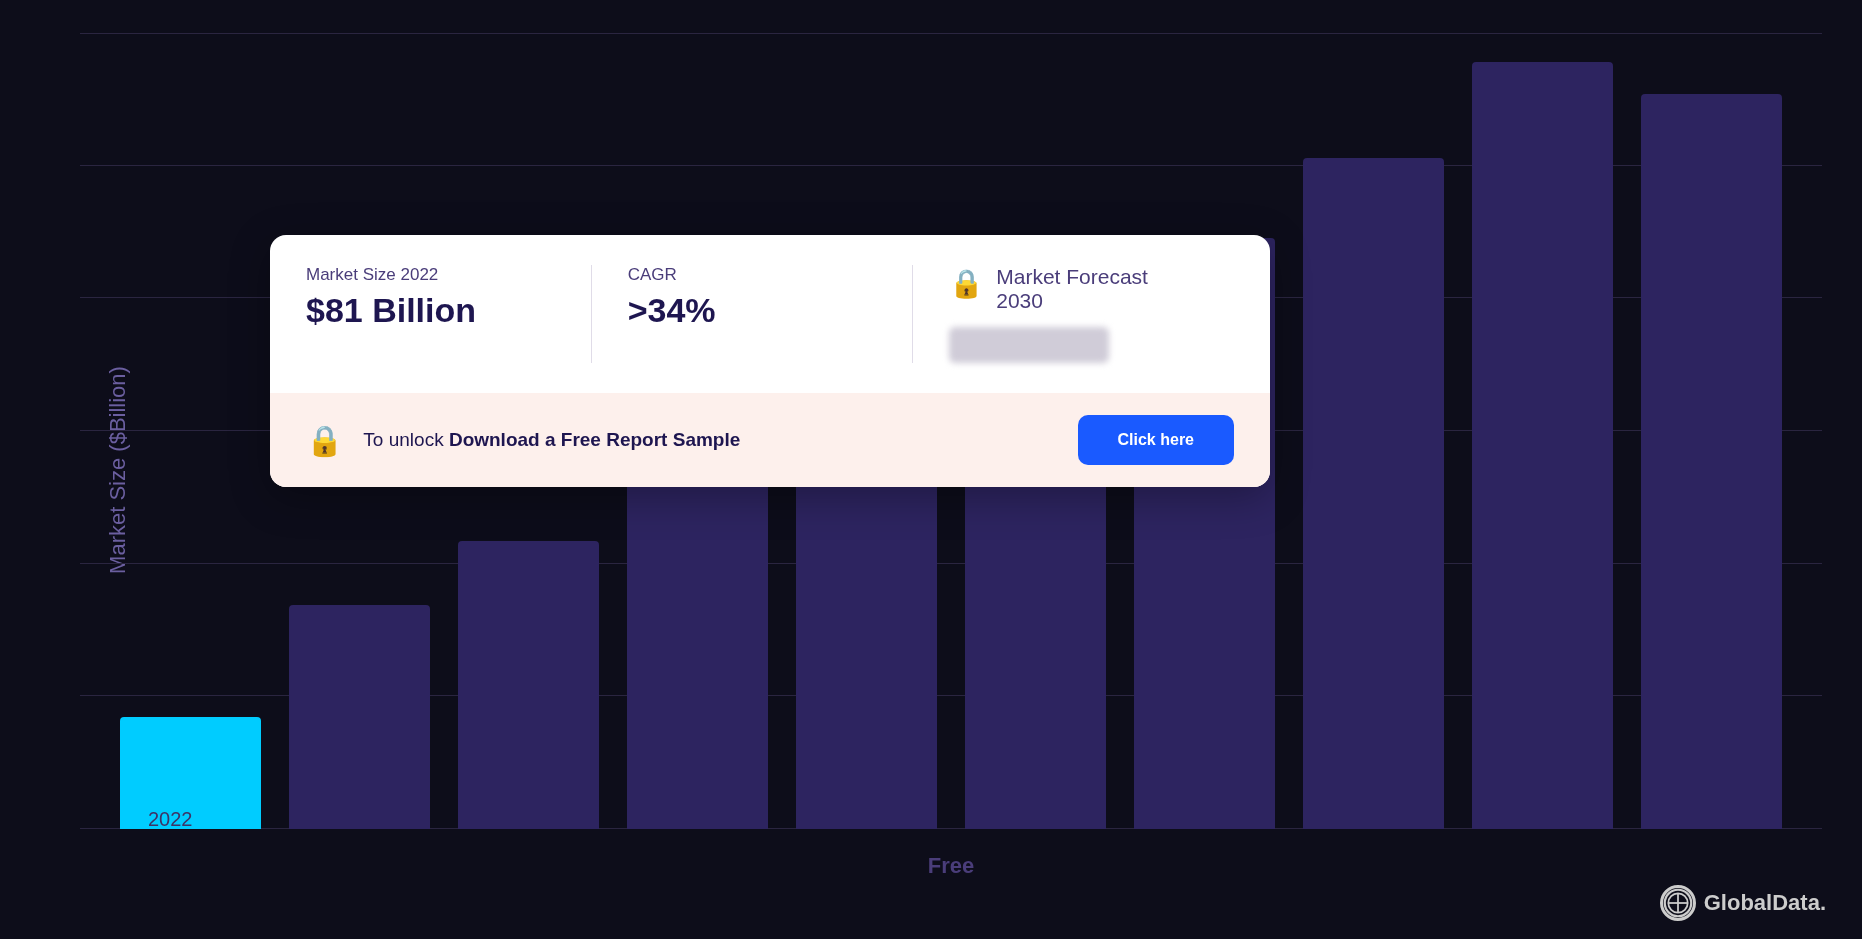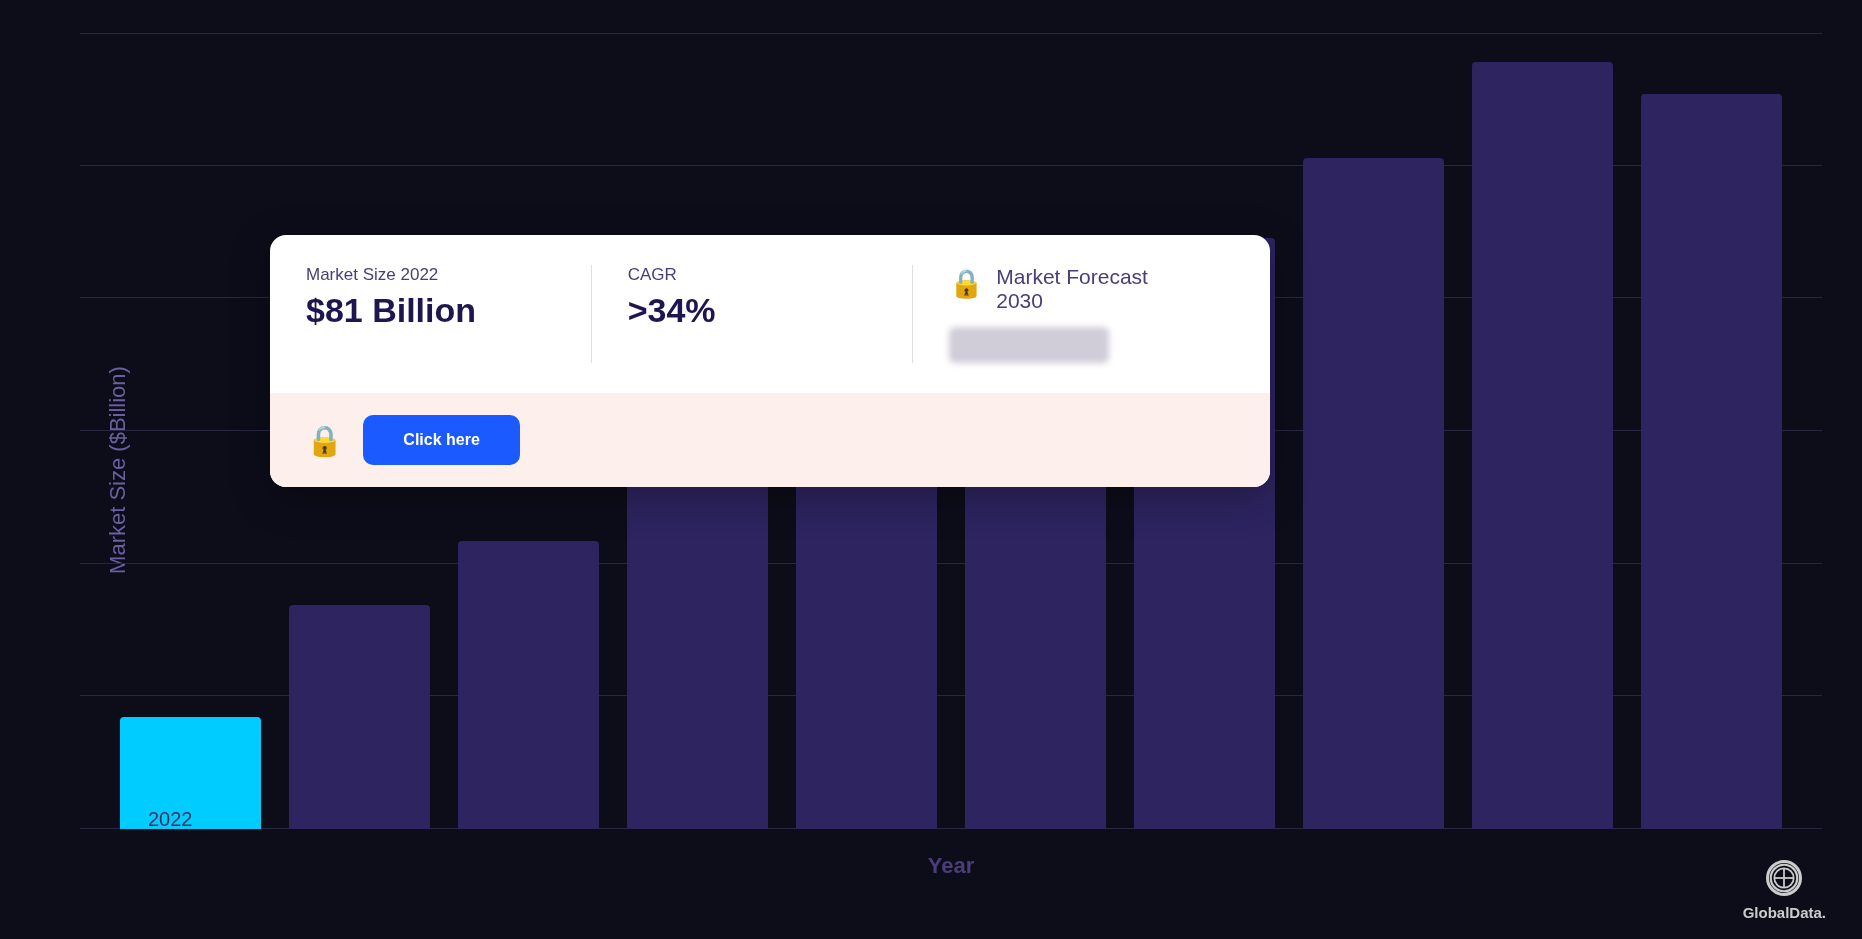--- a/index.html
+++ b/index.html
@@ -212,23 +212,22 @@
 
     
     .globaldata-logo {
       position: absolute;
       bottom: 18px;
       right: 36px;
       display: flex;
       align-items: center;
       gap: 8px;
       color: #cccccc;
-      font-size: 15px;
+      font-size: 22px;
       font-weight: 600;
-      flex-direction: column;
     }
 
     .globaldata-logo-icon {
       width: 36px;
       height: 36px;
       border: 3px solid #cccccc;
       border-radius: 50%;
       position: relative;
       display: inline-flex;
       align-items: center;
@@ -297,21 +296,21 @@
     <div class="bar-wrapper">
       <div class="bar purple" style="height: 92%;"></div>
     </div>
   </div>
 
   <div class="year-label" style="left: 148px;">
     <span>2022</span>
   </div>
 
   <div class="x-axis">
-    <span class="x-axis-label">Year</span>
+    <span class="x-axis-label">Free</span>
   </div>
 
   <div class="overlay-card">
     <div class="card-top">
 
       <div class="card-section bordered">
         <div class="card-section-label">Market Size 2022</div>
         <div class="card-section-value">$81 Billion</div>
       </div>
 
@@ -324,20 +323,23 @@
         <div class="card-section-forecast">
           <span class="lock-icon-orange">🔒</span>
           <div class="card-section-label" style="font-size:21px;">Market Forecast 2030</div>
         </div>
         <div class="blurred-value"></div>
       </div>
     </div>
 
     <div class="card-bottom">
       <span class="cta-lock-icon">🔒</span>
+      <span class="cta-text">
+        <span>To unlock </span><strong>Download a Free Report Sample</strong>
+      </span>
       <button class="cta-button">Click here</button>
     </div>
   </div>
 
   <div class="globaldata-logo">
     <div class="globaldata-logo-icon">
       <svg width="34" height="34" viewBox="0 0 34 34" fill="none">
         <circle cx="17" cy="17" r="15" stroke="#cccccc" stroke-width="2.5" fill="none"></circle>
         <path d="M17 6 C11 6 6 11 6 17 C6 23 11 28 17 28" stroke="#cccccc" stroke-width="2" fill="none"></path>
         <path d="M17 6 C23 6 28 11 28 17 C28 23 23 28 17 28" stroke="#cccccc" stroke-width="2" fill="none"></path>

